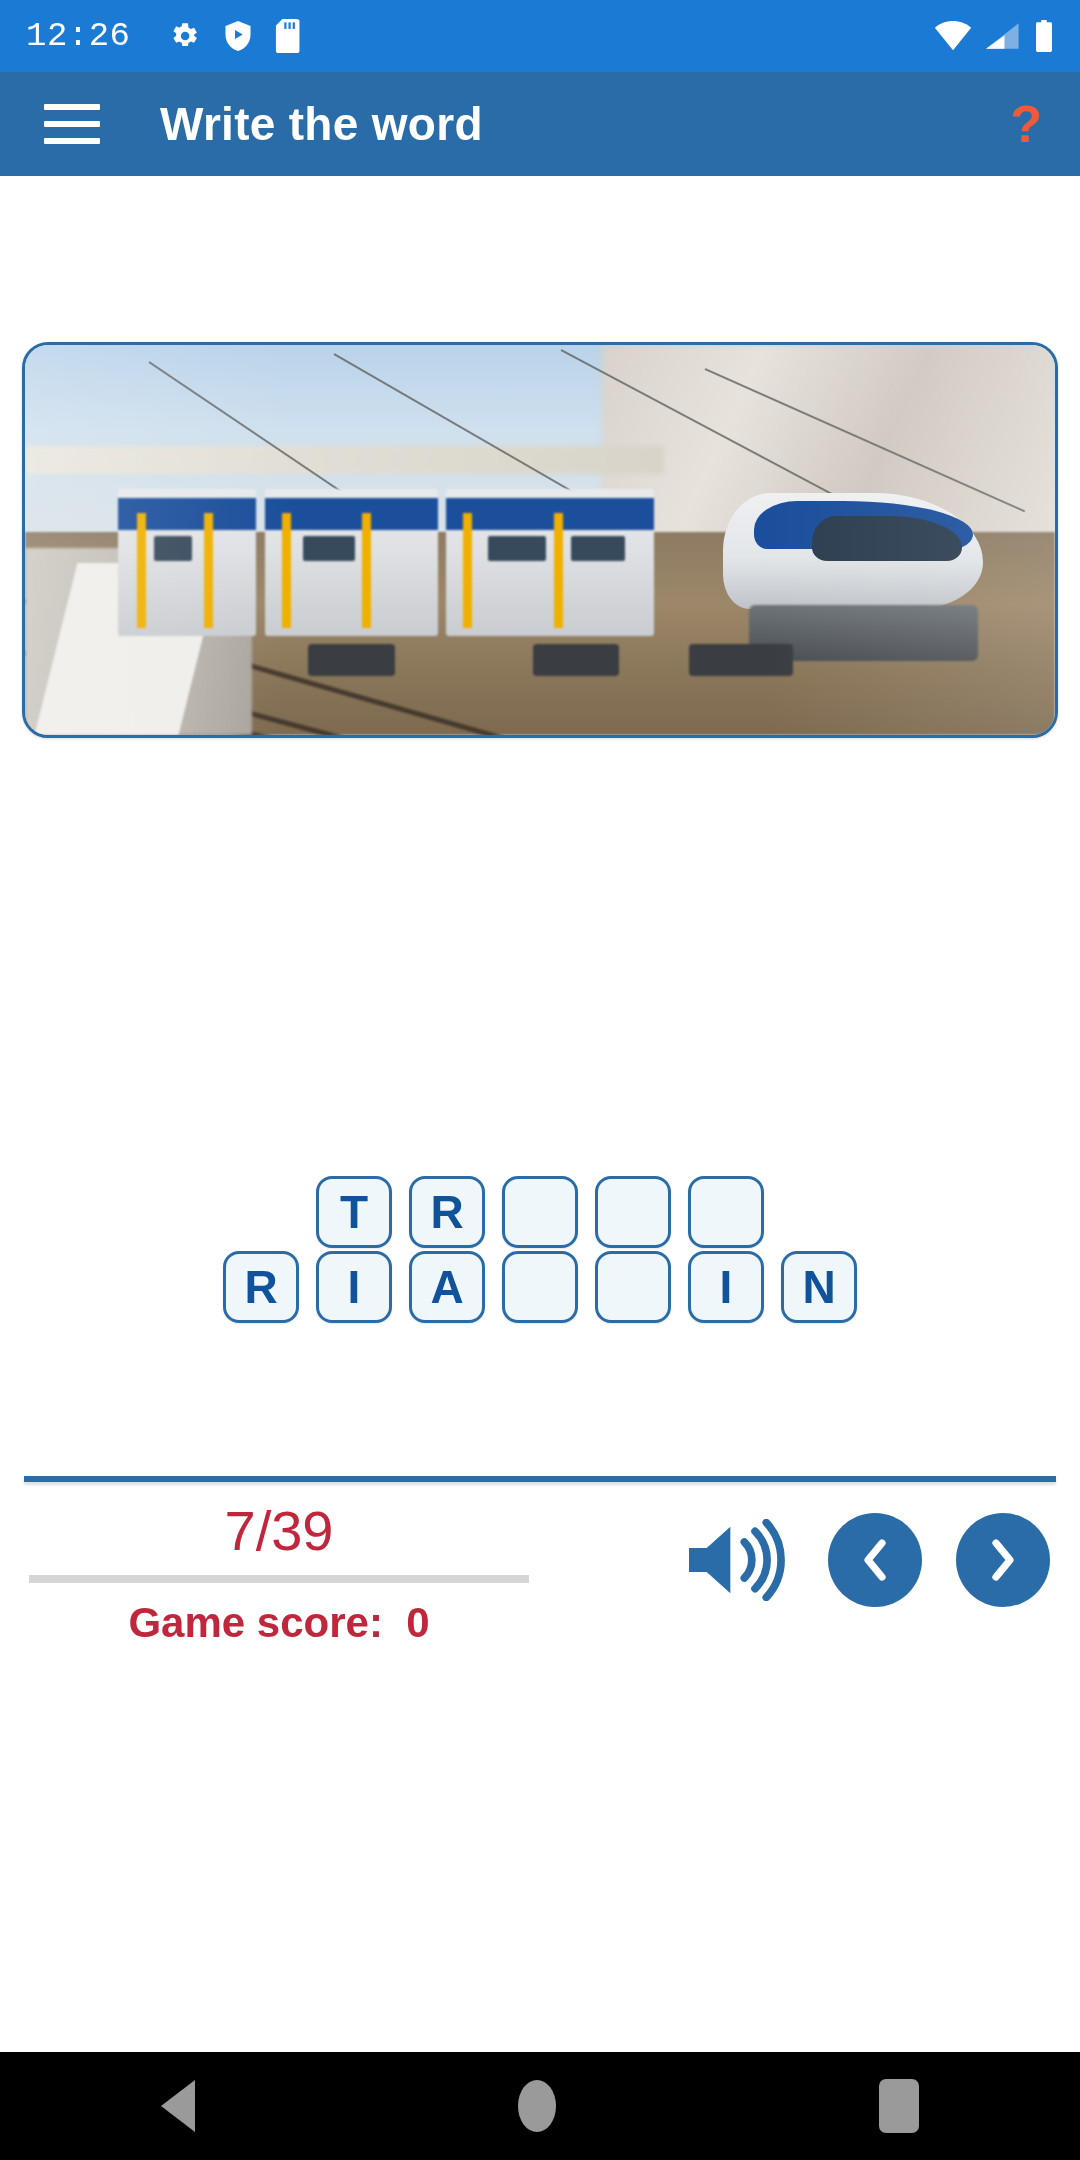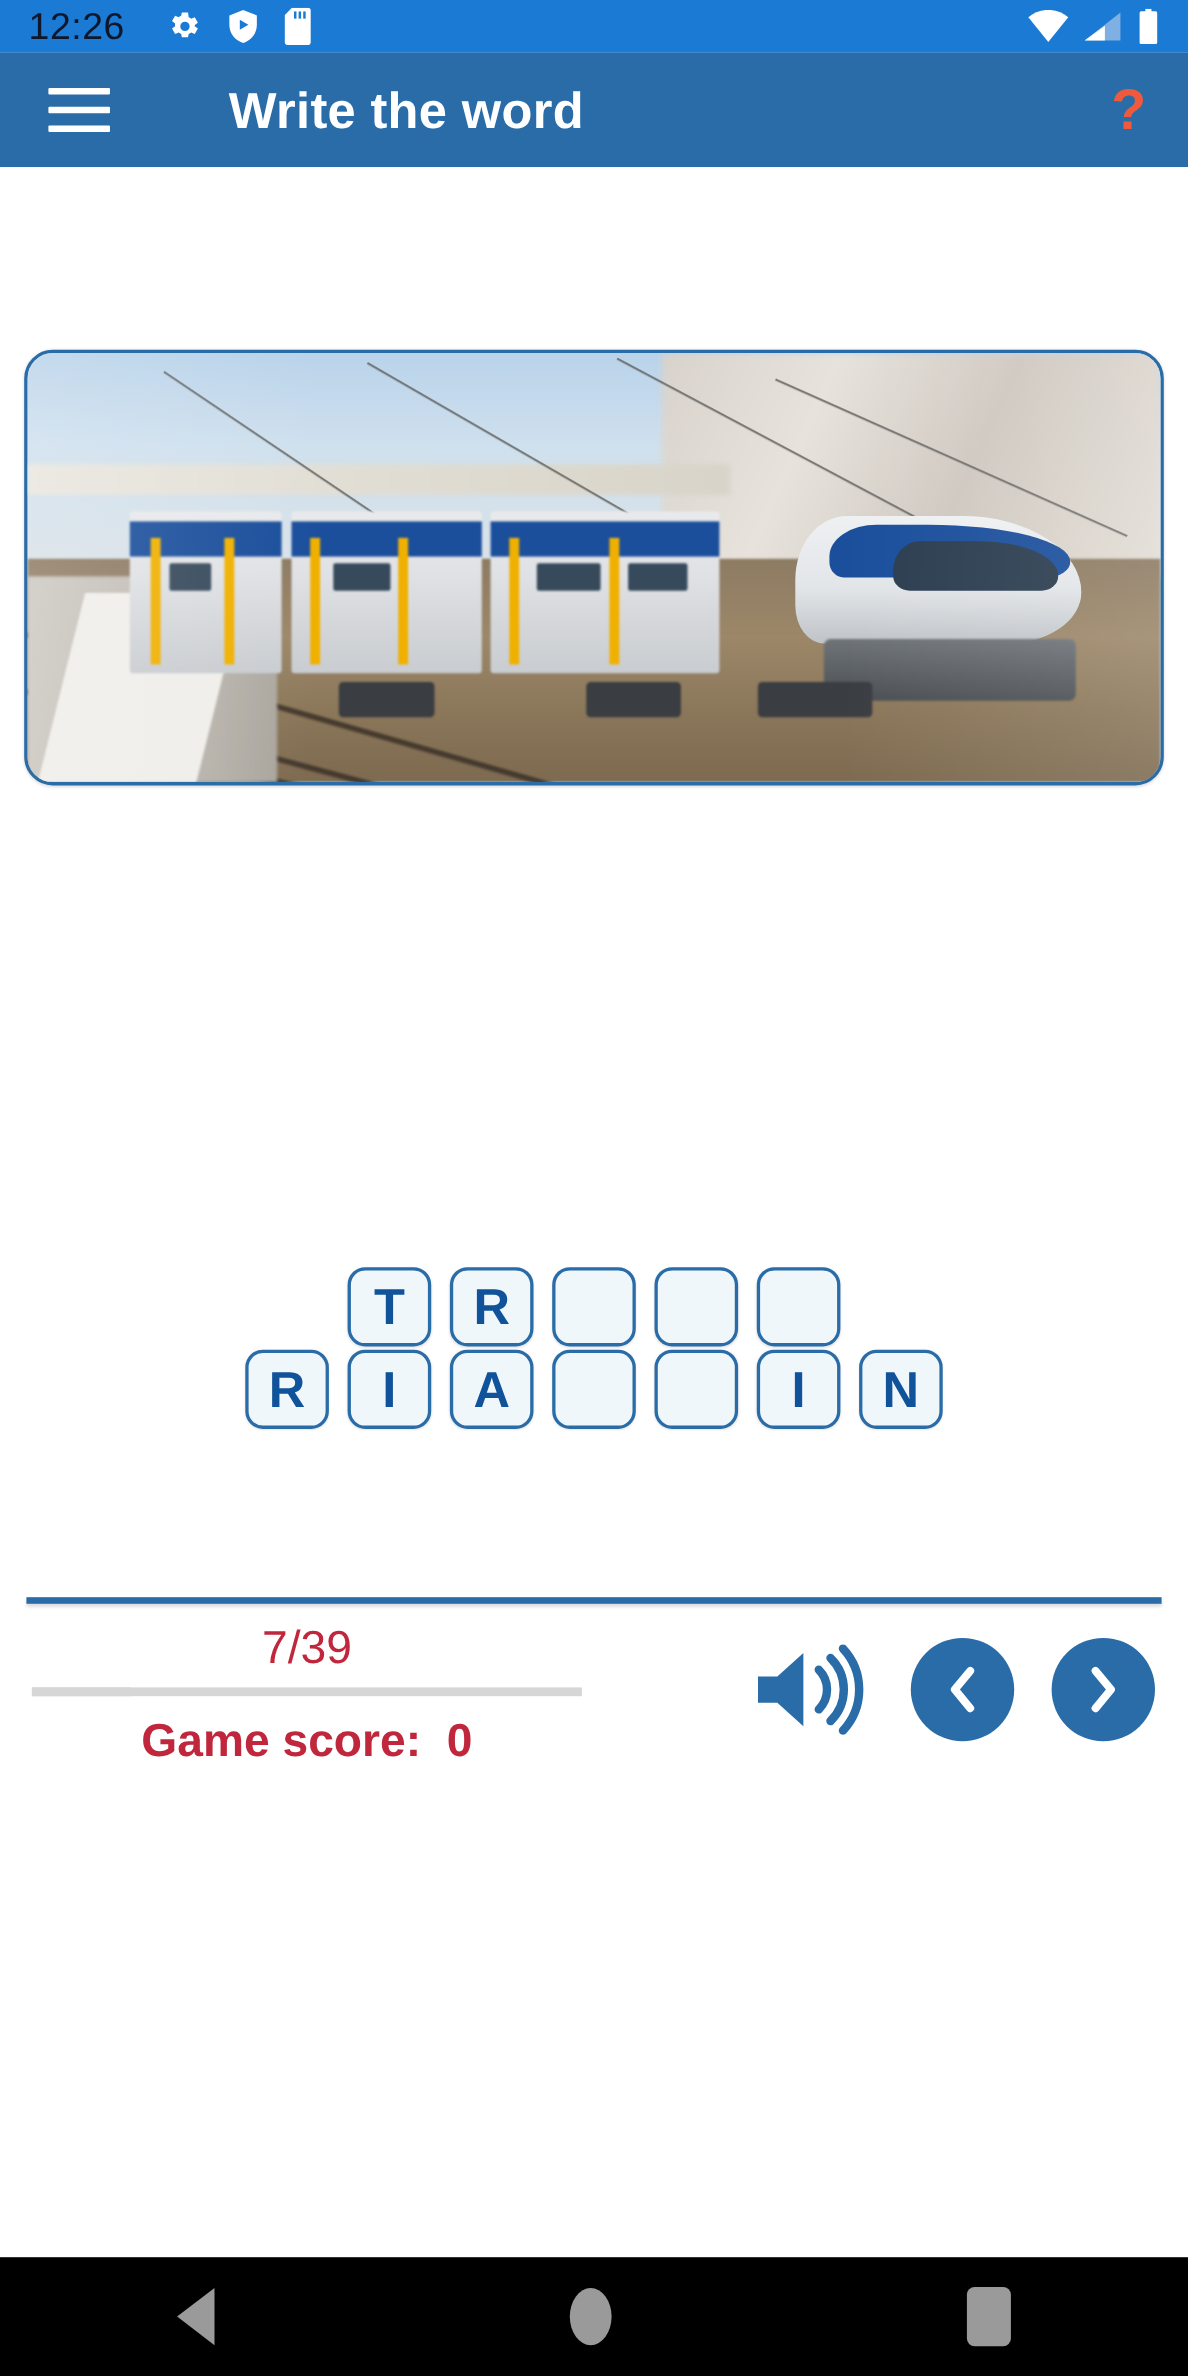--- a/index.html
+++ b/index.html
@@ -6,40 +6,40 @@
   html,body { width:1080px; height:2160px; }
   body {
     font-family:"Liberation Sans", sans-serif;
     background:#ffffff;
     overflow:hidden;
     position:relative;
   }
 
   
   .statusbar{
-    height:48px; width:1080px;
+    height:72px; width:1080px;
     background:#1a7ad4;
     display:flex; align-items:center;
     padding:0 26px;
-    color:#0f172a;
+    color:#ffffff;
+    font-family:Liberation Mono, monospace;
   }
   .sb-time{ font-size:34px; font-weight:400; letter-spacing:0.5px; line-height:1; }
   .sb-left-icons{ display:flex; align-items:center; gap:22px; margin-left:36px; }
   .sb-spacer{ flex:1; }
   .sb-right-icons{ display:flex; align-items:center; gap:14px; }
   .ico{ display:block; }
 
   
   .appbar{
     height:104px; width:1080px;
     background:#2a6ca8;
     display:flex; align-items:center;
     padding:0 30px;
     position:relative;
-    gap:48px;
   }
   .hamburger{
     width:56px; height:40px;
     display:flex; flex-direction:column; justify-content:space-between;
     margin-left:14px; cursor:pointer;
   }
   .hamburger span{ display:block; height:6px; background:#fff; border-radius:1px; width:100%; }
   .appbar-title{
     color:#ffffff;
     font-size:46px;
@@ -206,21 +206,21 @@
     width:1032px; height:6px;
     background:#2a6ca8;
     box-shadow:0 3px 3px rgba(0,0,0,0.13);
   }
   .stats{
     position:absolute; left:24px; top:22px;
     width:510px;
     display:flex; flex-direction:column; align-items:center;
   }
   .progress-text{
-    color:#c0273d; font-size:42px; margin-bottom:12px; font-weight:400;
+    color:#c0273d; font-size:56px; margin-bottom:12px; font-weight:400;
   }
   .progress-track{
     width:500px; height:8px; background:#d6d6d6; border-radius:0;
     position:relative; margin-bottom:16px;
   }
   .progress-fill{
     position:absolute; left:0; top:0; height:100%;
     background:#d6d6d6;
   }
   .game-score{

